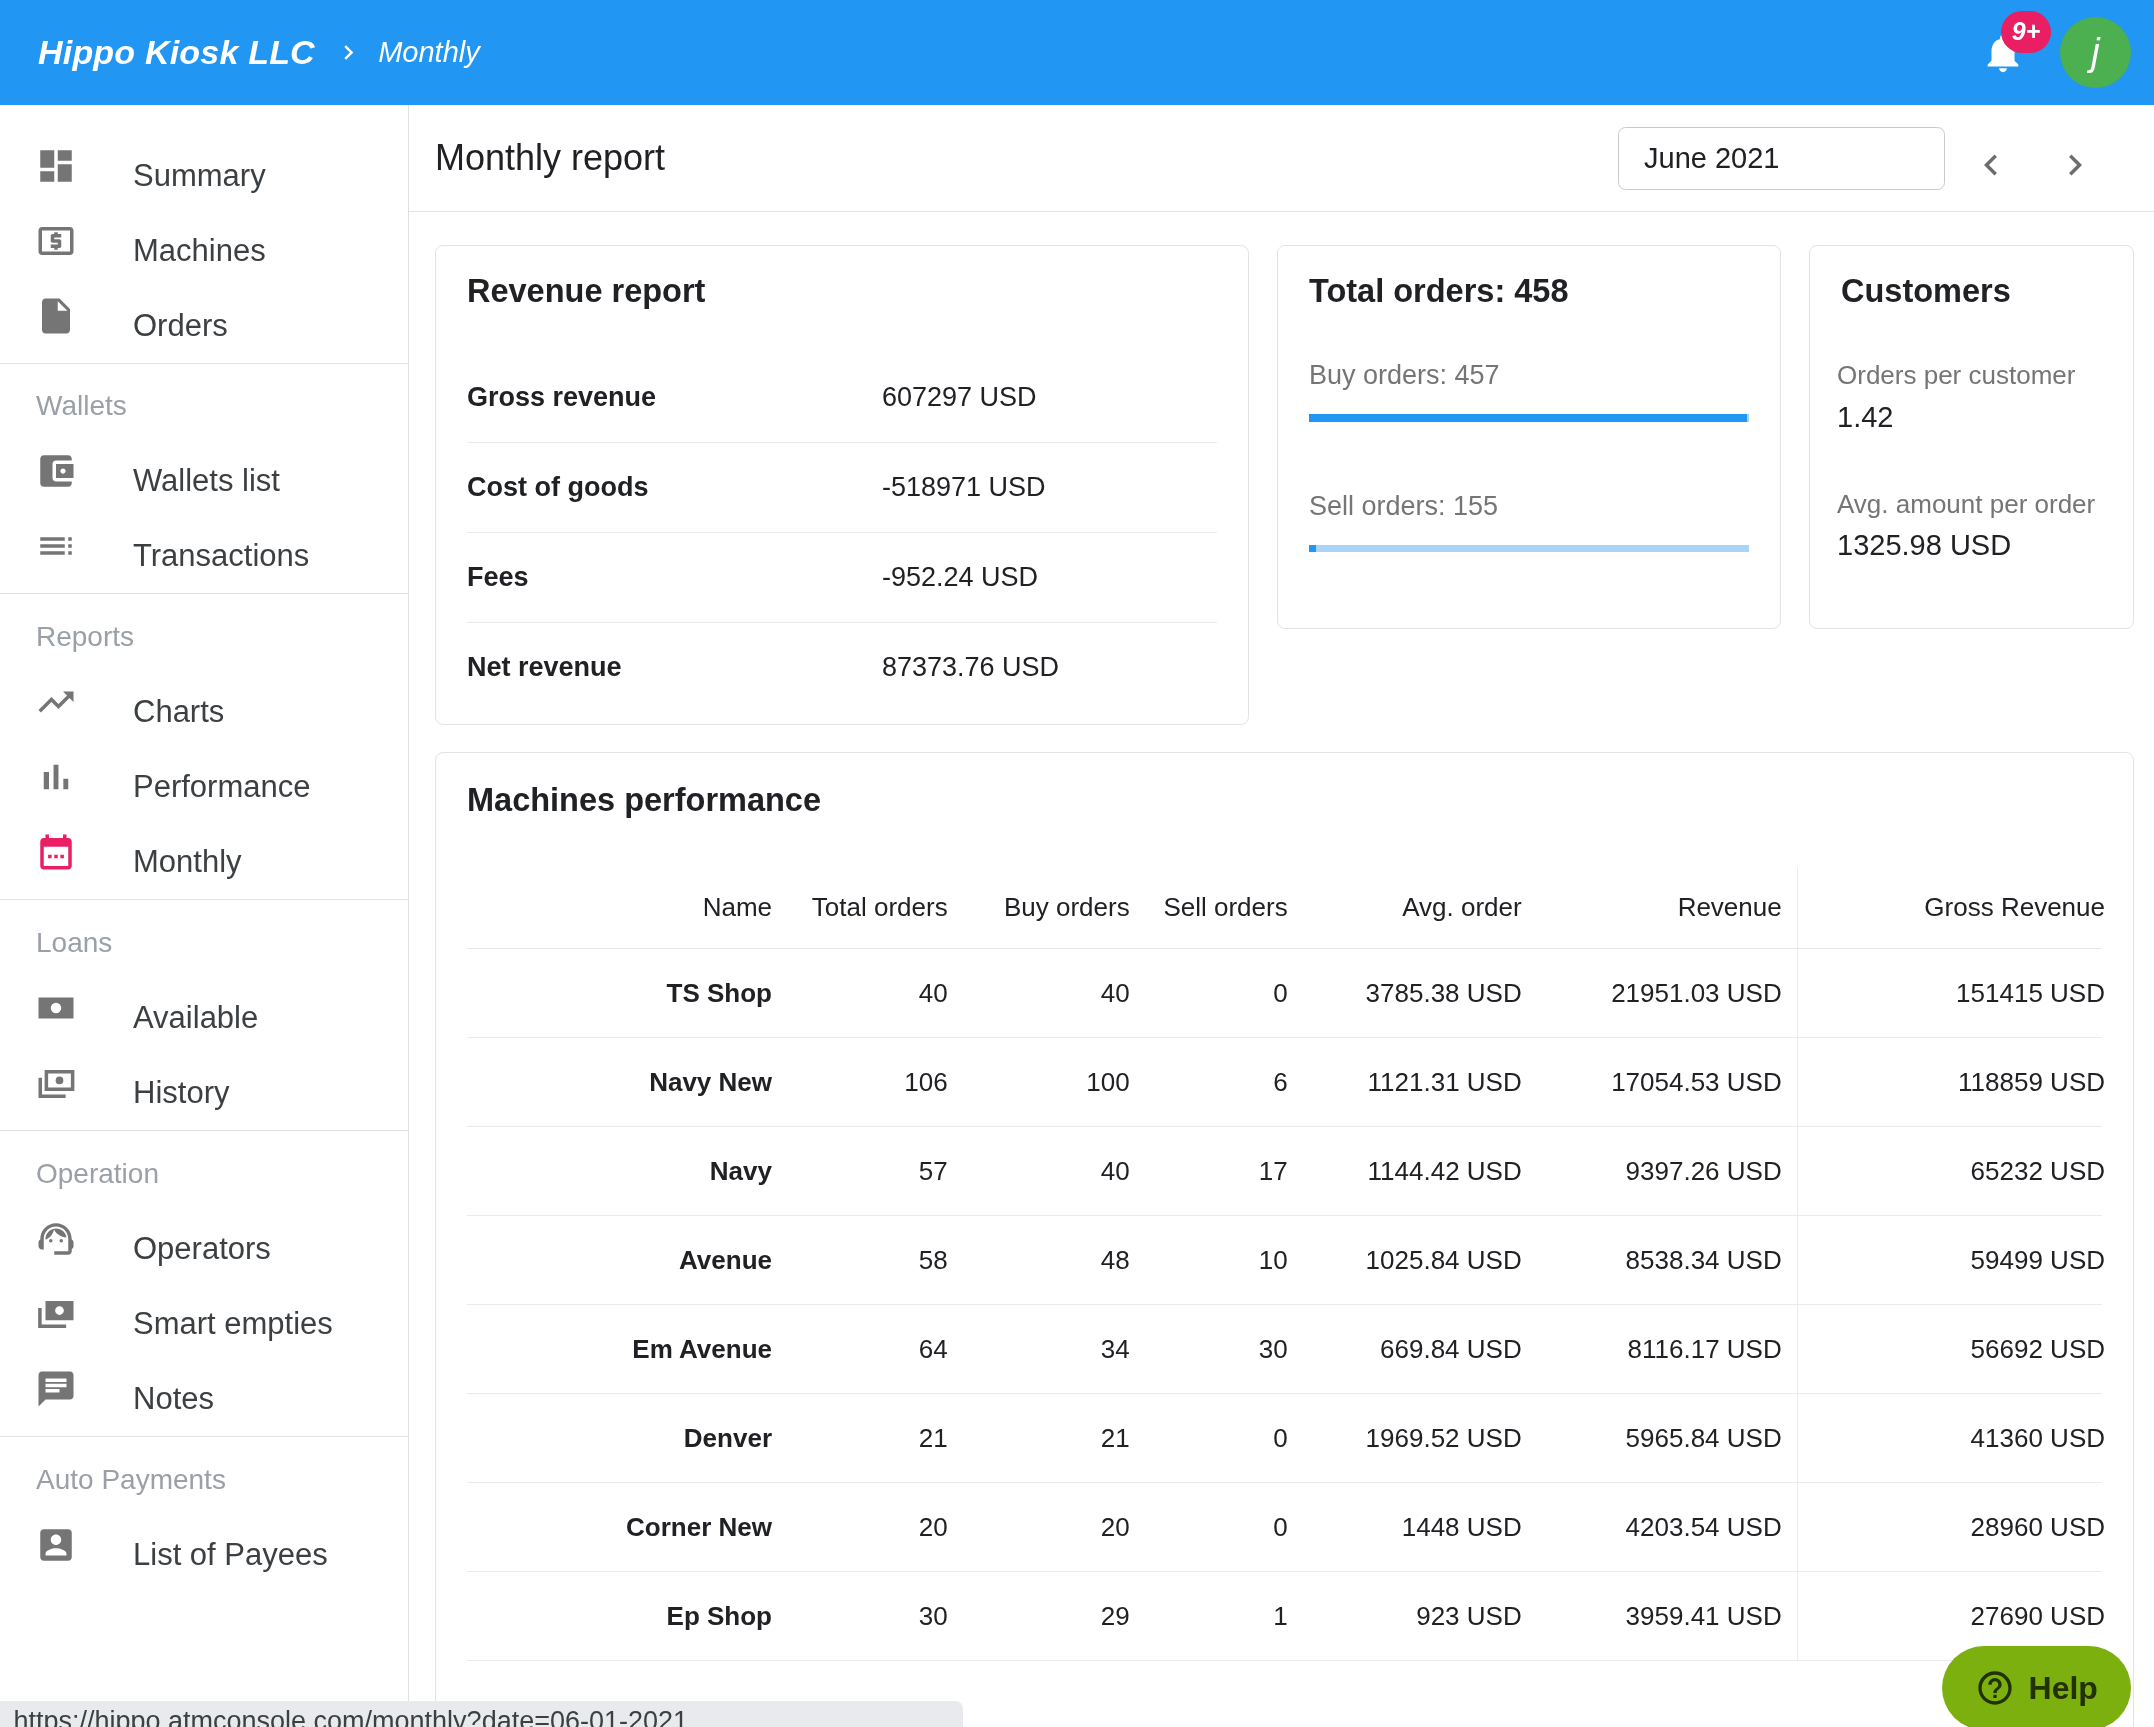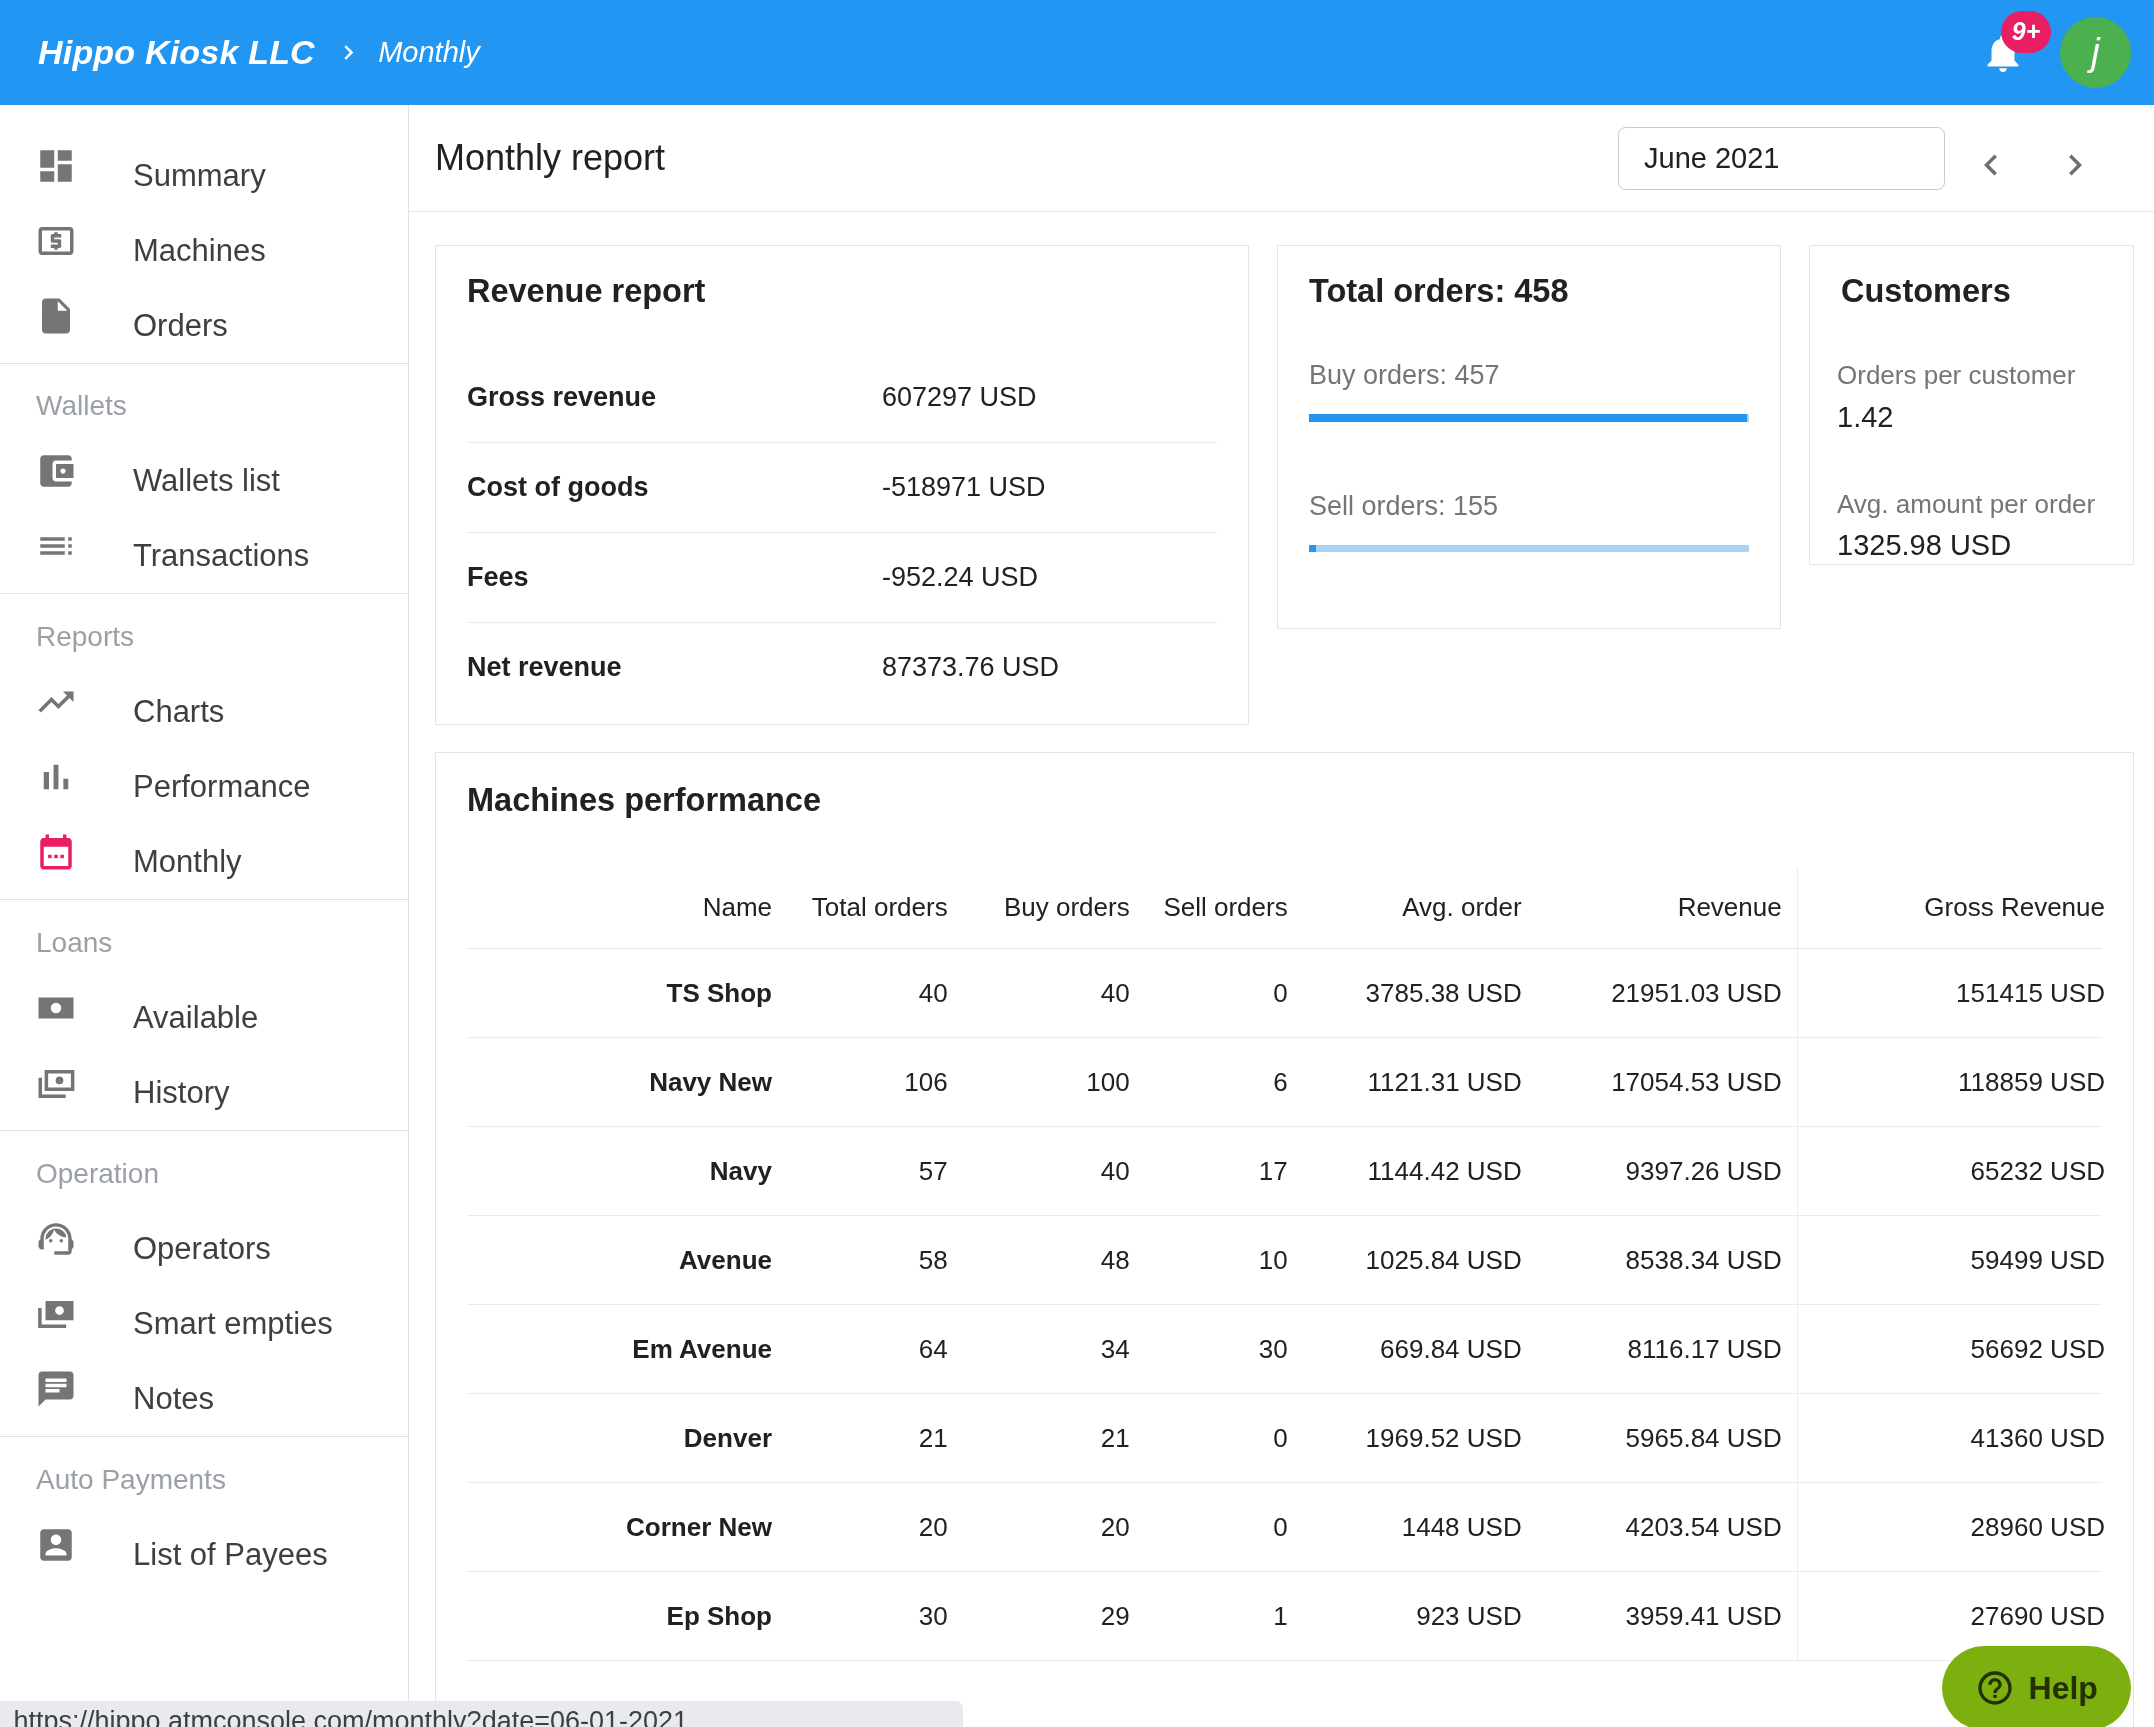--- a/index.html
+++ b/index.html
@@ -42,38 +42,38 @@
   .date-box { width:327px; height:63px; border:1px solid #c9c9c9; border-radius:7.6px; display:flex; align-items:center;
               padding-left:25px; font-size:29px; color:#202124; background:#fff; cursor:pointer; }
   .nav-btn { width:46px; height:46px; border:none; background:transparent; color:#6d6d6d; cursor:pointer; padding:0; }
   .nav-btn svg { width:42px; height:42px; }
   .nav-btn.prev { margin-left:23px; }
   .nav-btn.next { margin-left:38px; }
 
   .content-body { padding:33px 21px 0 26px; }
 
   
-  .card { background:#fff; border:1px solid #e1e3e6; border-radius:1px; }
+  .card { background:#fff; border:1px solid #e1e3e6; border-radius:8px; }
   .cards-row { display:flex; gap:28px; margin-bottom:27px; }
   .card-title { margin:27px 31px 0; font-size:32.5px; font-weight:600; color:#202124; }
 
   .revenue-card { width:814px; height:480px; overflow:hidden; }
   .rev-rows { margin-top:42px; }
   .rev-row { display:grid; grid-template-columns:415px 1fr; align-items:center; height:90px; margin:0 31px; }
   .rev-row + .rev-row { border-top:1px solid #ebebeb; }
   .rev-label { font-size:27px; font-weight:bold; color:#202124; }
   .rev-value { font-size:27px; color:#202124; }
 
   .orders-card { width:504px; height:384px; overflow:hidden; }
   .po-label { margin:50px 31px 0; font-size:27px; color:#757575; }
   .po-label.second { margin-top:69px; }
   .po-bar { margin:23px 31px 0; height:7.6px; background:#A9D4F5; position:relative; overflow:hidden; }
   .po-fill { height:100%; background:#2196F3; }
 
-  .customers-card { flex:1; height:320px; overflow:hidden; }
+  .customers-card { flex:1; height:384px; overflow:hidden; }
   .cu-label { margin:50px 27px 0; font-size:26px; color:#757575; white-space:nowrap; }
   .cu-label.second { margin-top:55px; }
   .cu-value { margin:9.6px 27px 0; font-size:29px; color:#202124; }
 
   
   .machines-card { width:100%; height:1013px; overflow:hidden; }
   .machines-card .card-title { margin-top:29px; }
   .mtable { margin:48px 31px 0; }
   .mrow { display:grid; grid-template-columns:305px 191px 182px 158px 234px 260px 308px; align-items:center;
           height:89px; border-bottom:1px solid #ebebeb; }

